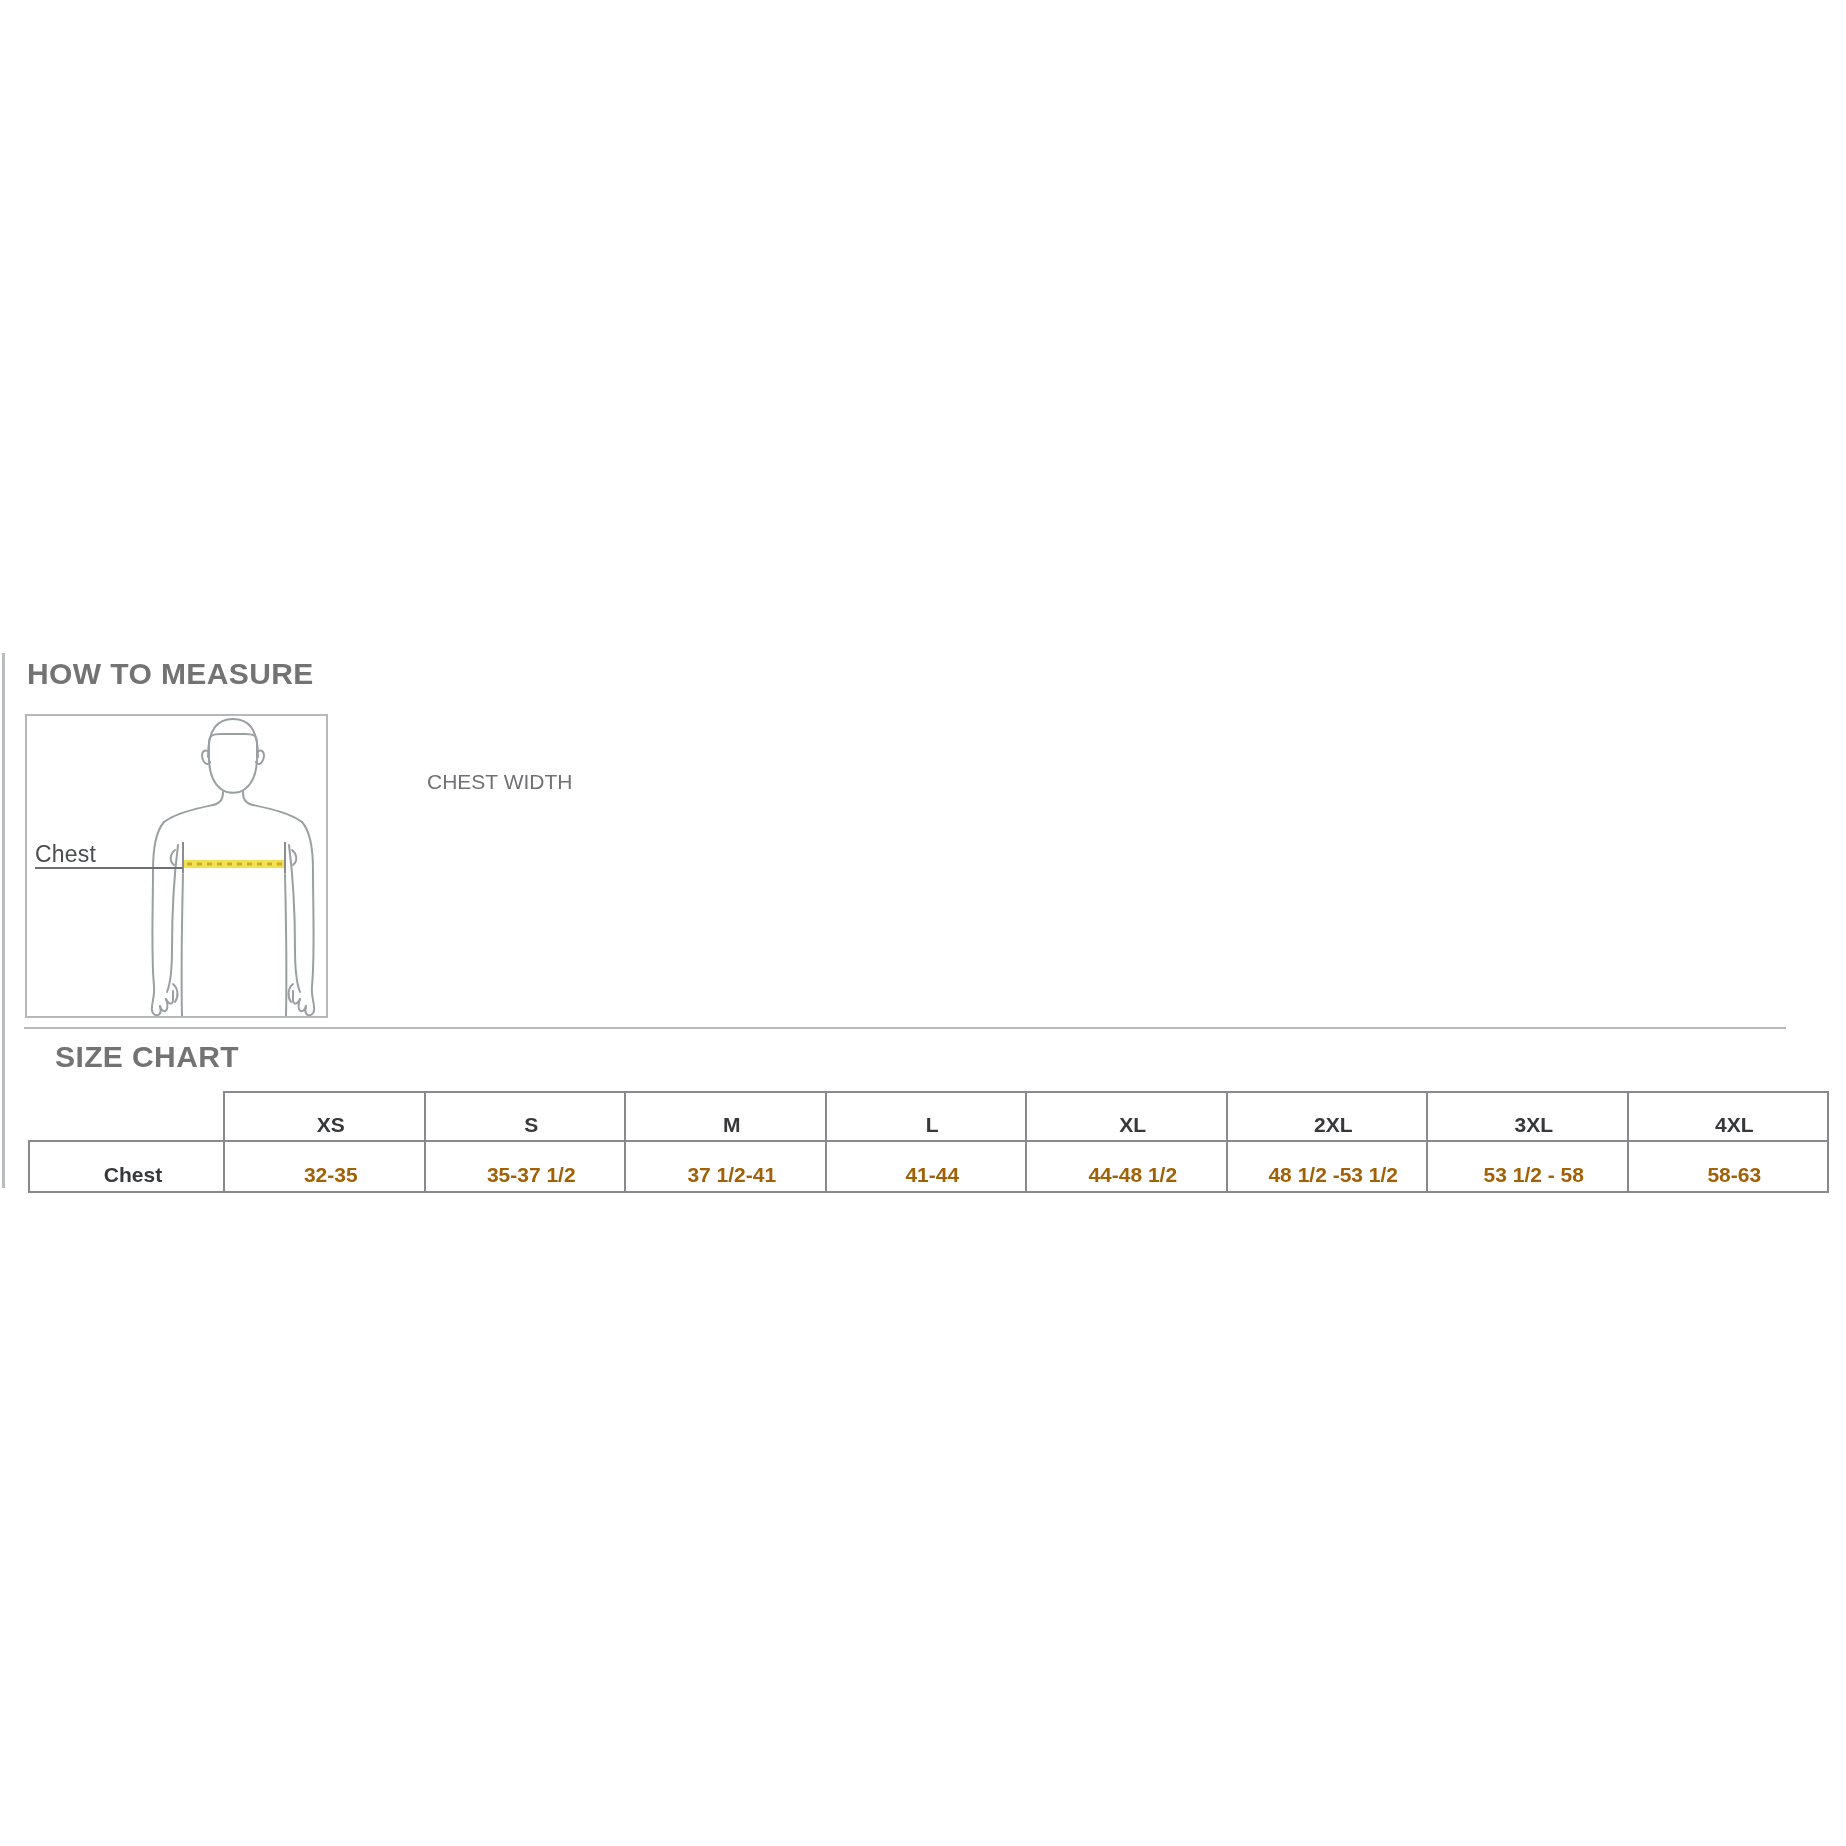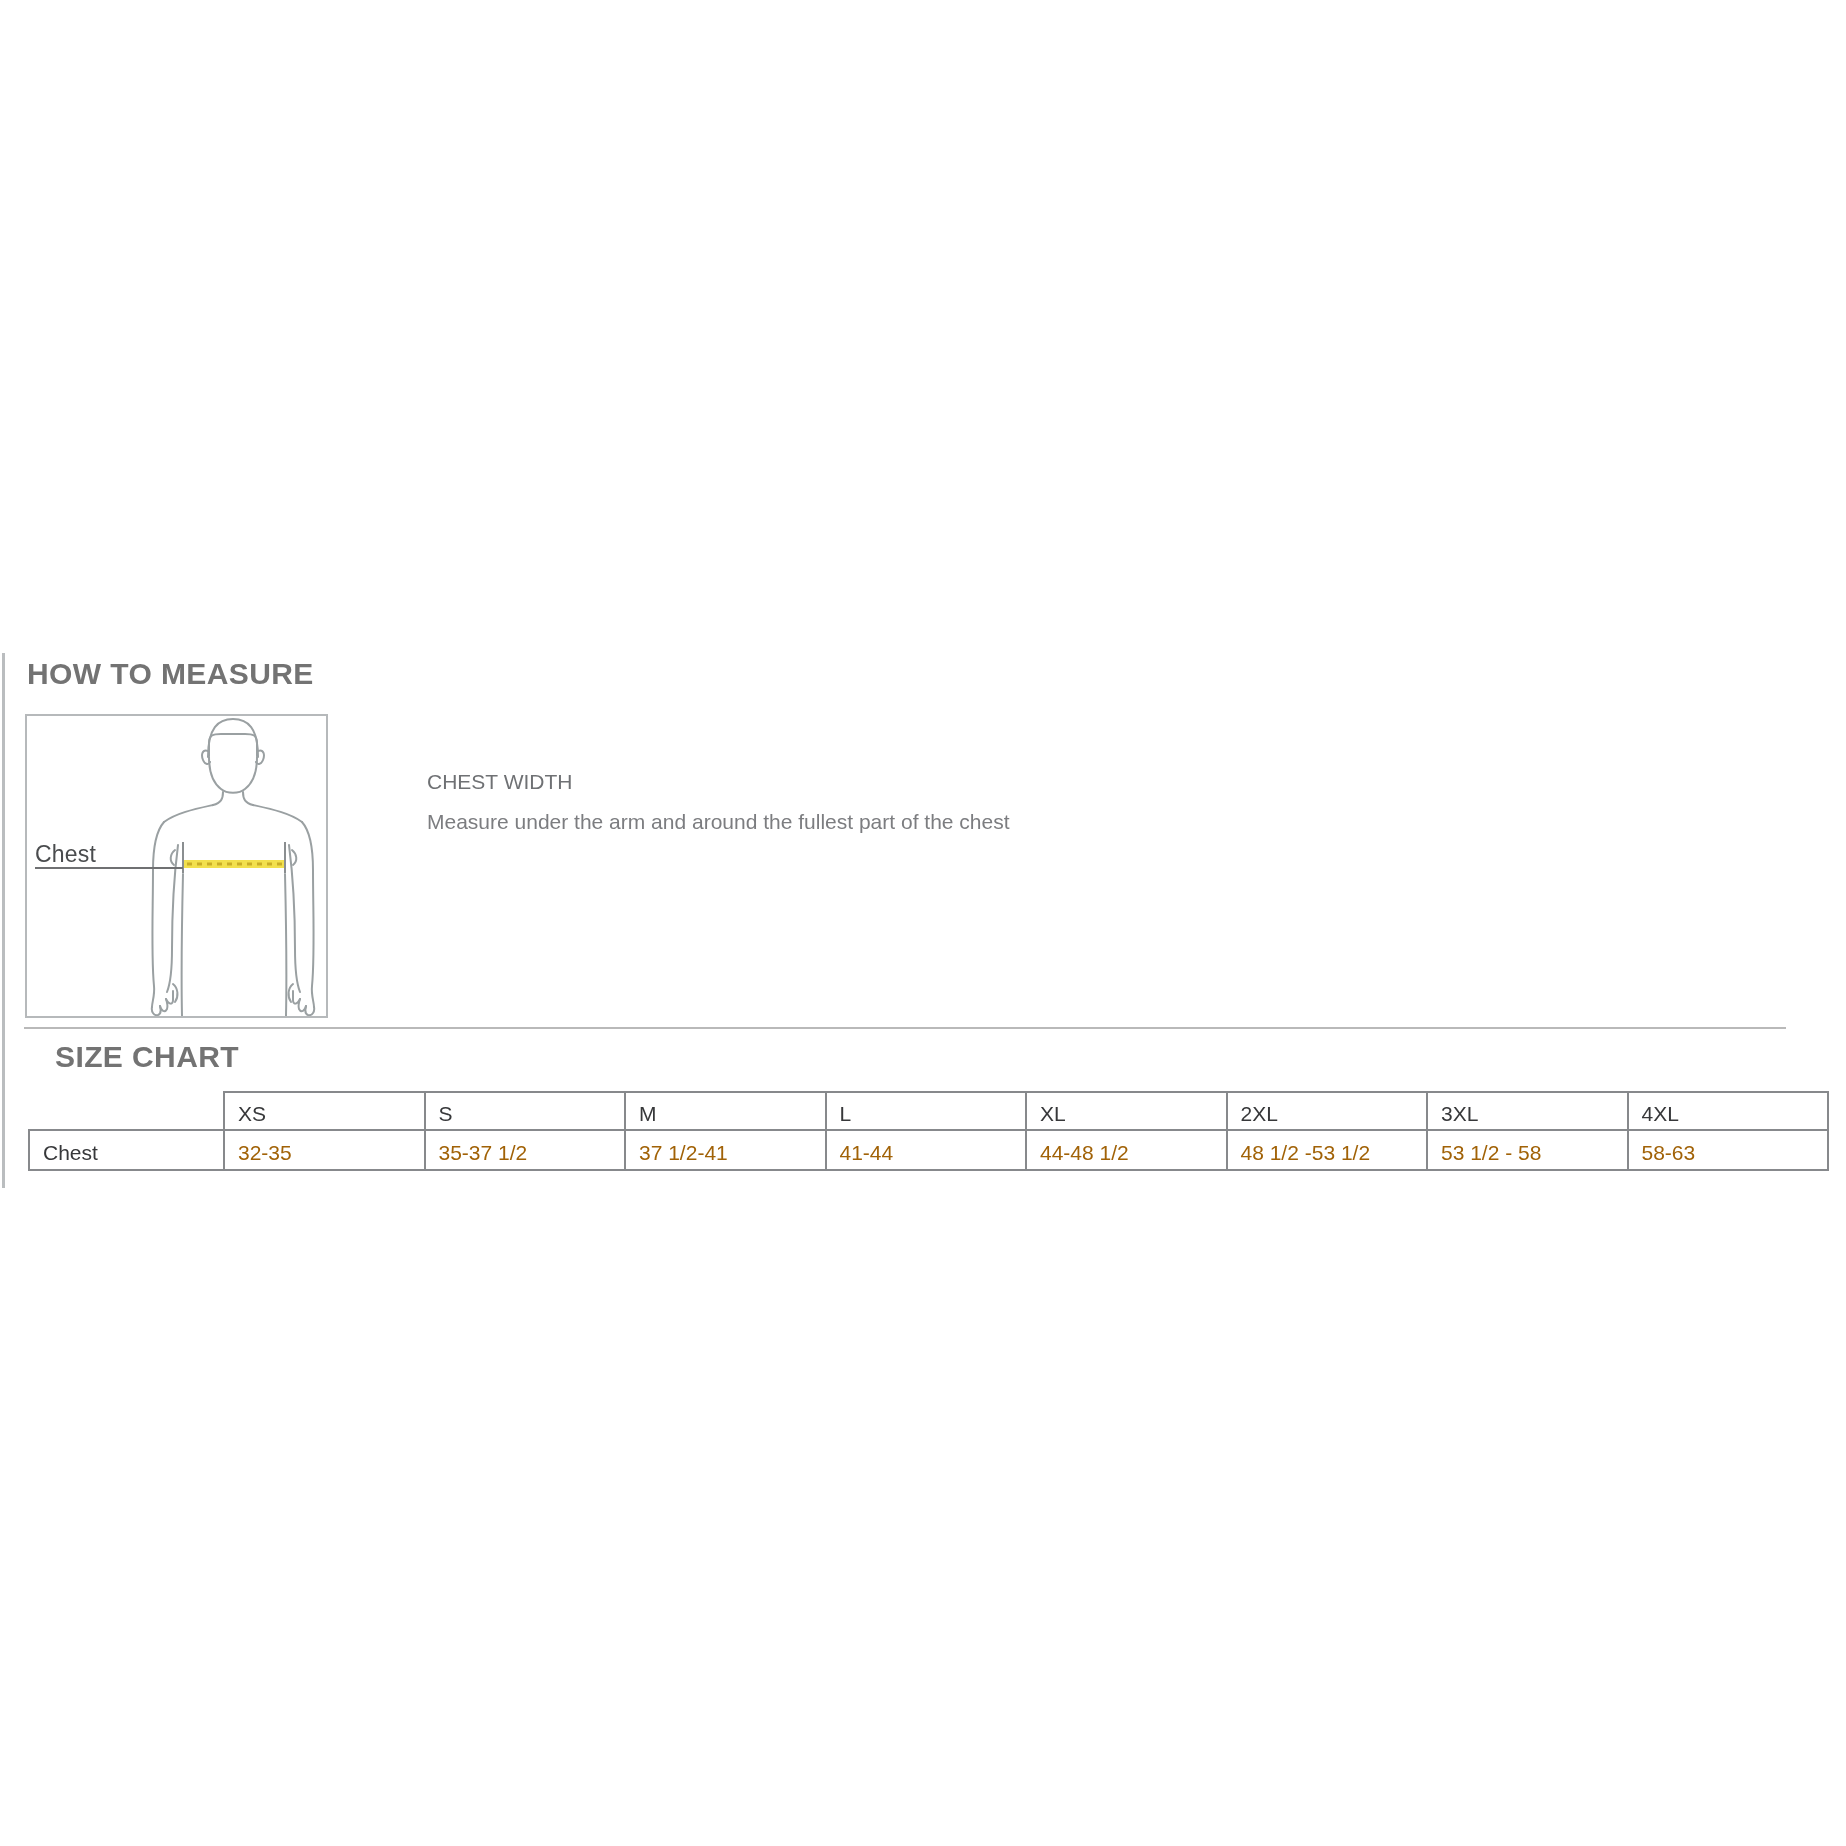--- a/index.html
+++ b/index.html
@@ -28,22 +28,22 @@
     font-size:21px;color:#7c7d80;white-space:nowrap;margin-top:47px;
   }
   .instr-title{color:#6f7174;}
   .divider{position:absolute;left:24px;top:1027px;width:1762px;height:2px;background:#b9b9b9;}
   table.size-chart{
     position:absolute;left:28px;top:1091px;width:1801px;
     border-collapse:collapse;table-layout:fixed;
     font-size:21px;
   }
   table.size-chart th, table.size-chart td{
-    border:2px solid #87898c;text-align:left;font-weight:normal;
-    padding:5px 0 0 13px;overflow:hidden;white-space:nowrap;
+    border:2px solid #87898c;text-align:center;font-weight:bold;
+    padding:16px 0 0 13px;overflow:hidden;white-space:nowrap;
   }
   table.size-chart th{height:31px;color:#37383a;}
   table.size-chart td{height:33px;color:#a16207;}
   table.size-chart th.corner{border:none;background:transparent;}
   table.size-chart td.rowlabel{color:#37383a;}
 </style>
 </head>
 <body>
 
 <div class="canvas">
@@ -101,21 +101,20 @@
         <path d="M 258,126 L 258,157"></path>
       </g>
 
       <path d="M 8,152 L 156,152" stroke-width="2" fill="none" stroke="#6f7072"></path>
     </svg>
     <div class="chest-label">Chest</div>
   </div>
 
   <div class="instruction">
     <div class="instr-title">CHEST WIDTH</div>
-    <div class="instr-line">Measure under the arm and around the fullest part of the chest</div>
   </div>
 
   <div class="divider"></div>
 
   <h2 class="sec-heading" id="heading-sc">SIZE CHART</h2>
 
   <table class="size-chart">
     <colgroup>
       <col style="width:195px">
       <col span="8">

